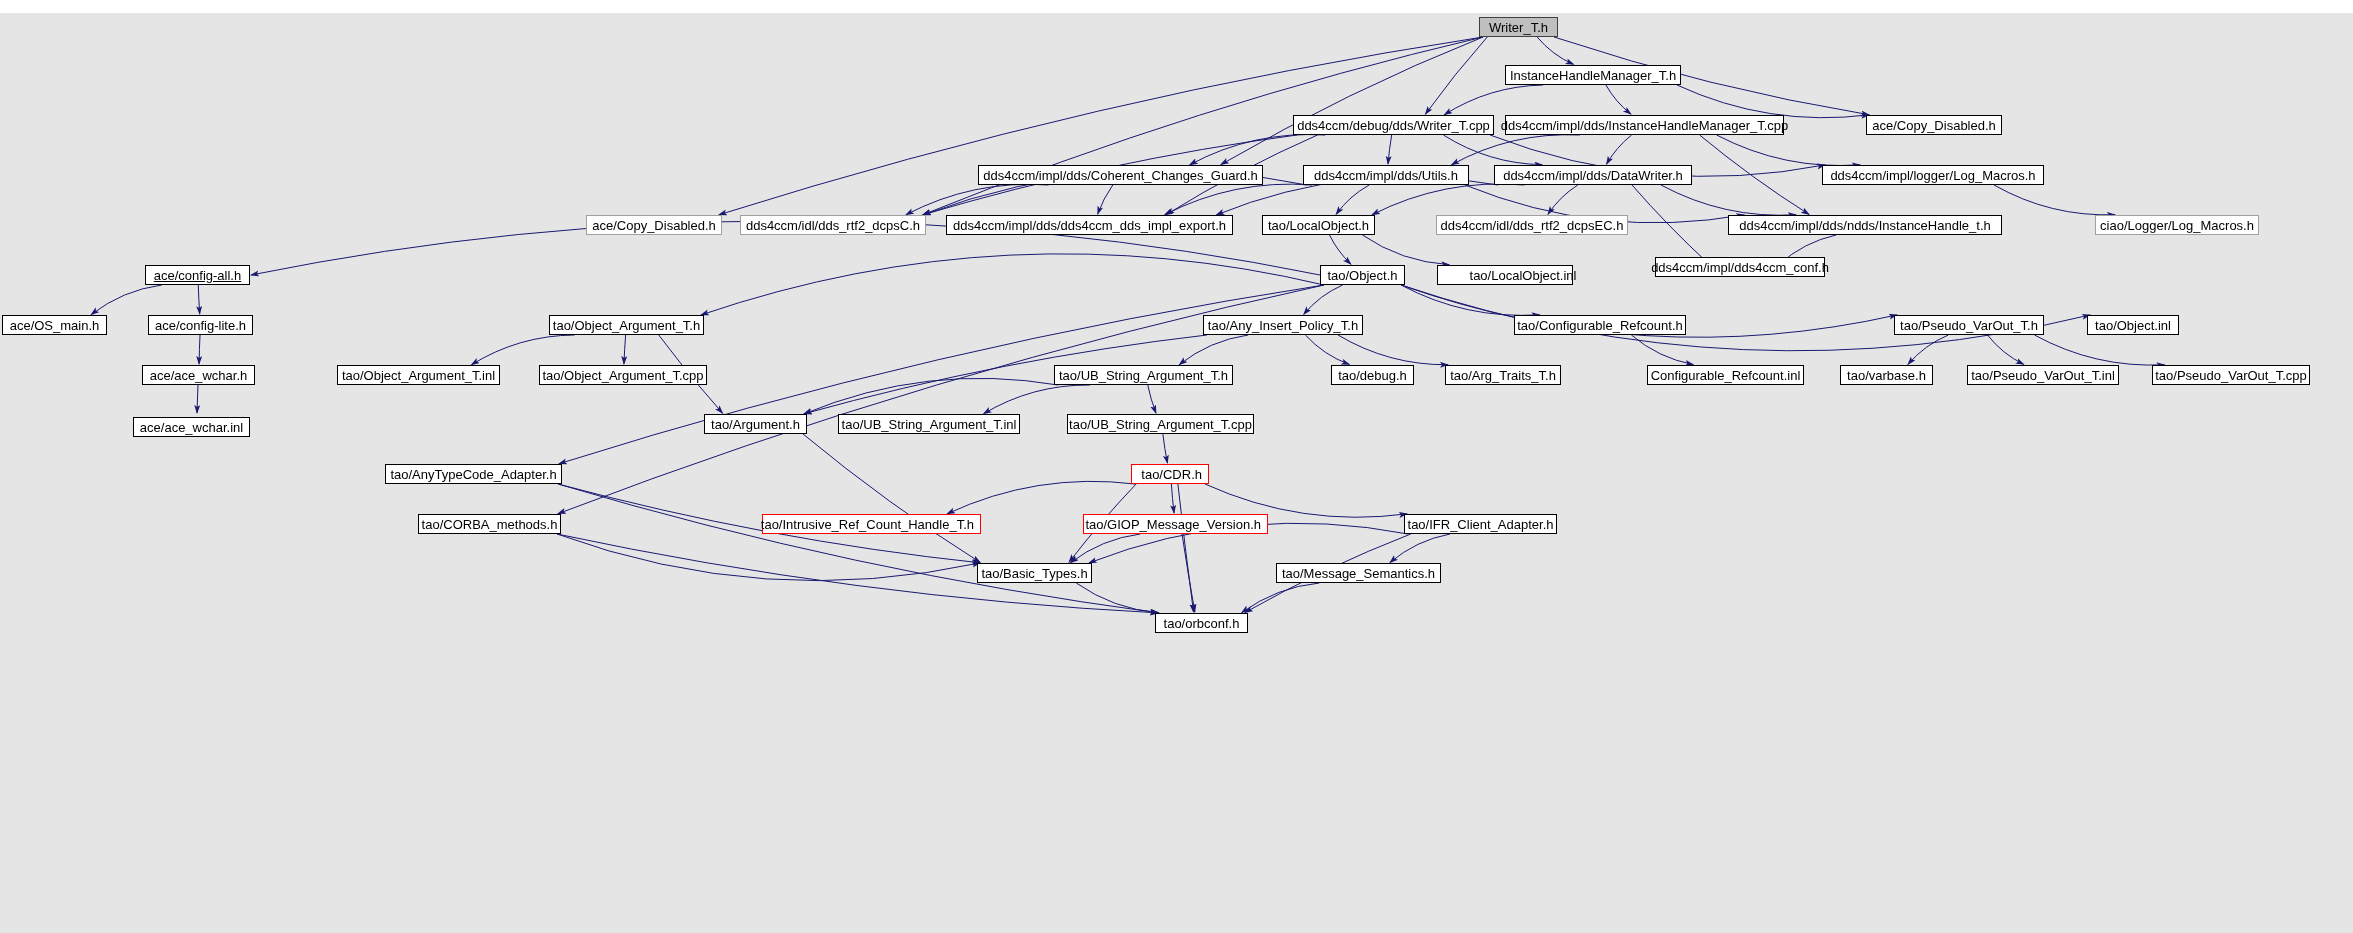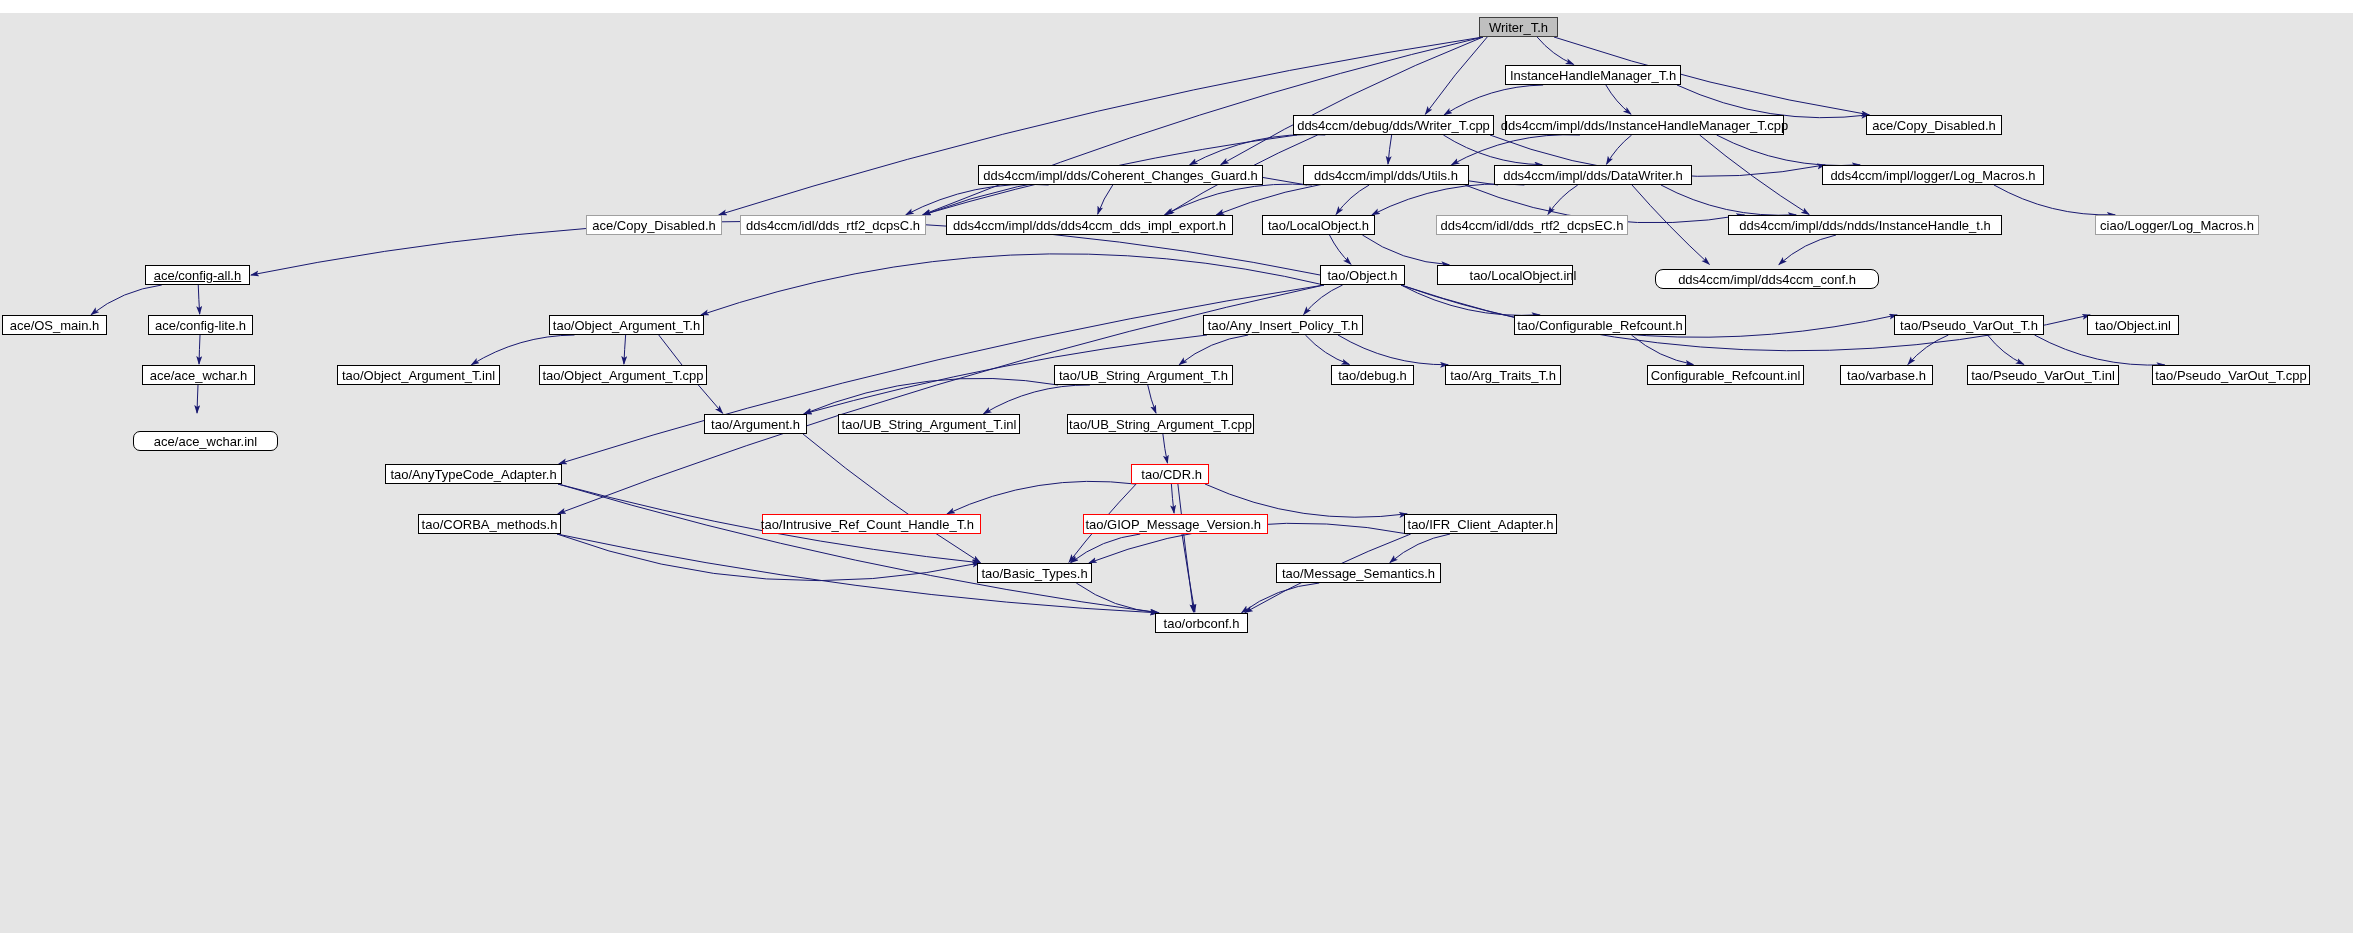--- a/index.html
+++ b/index.html
@@ -156,21 +156,21 @@
       </div>
       <div class="node " style="left: 145px; top: 252px; width: 105px; height: 20px;">
         <span class="lbl" style="font-size: 13px; text-decoration: underline;">ace/config-all.h</span>
       </div>
       <div class="node " style="left: 1320px; top: 252px; width: 85px; height: 20px;">
         <span class="lbl" style="font-size: 13px;">tao/Object.h</span>
       </div>
       <div class="node " style="left: 1437px; top: 252px; width: 136px; height: 20px; padding-left: 36px;">
         <span class="lbl" style="font-size: 13px;">tao/LocalObject.inl</span>
       </div>
-      <div class="node " style="left: 1655px; top: 256px; width: 224px; height: 20px; border-radius: 8px;">
+      <div class="node " style="left: 1655px; top: 244px; width: 170px; height: 20px;">
         <span class="lbl" style="font-size: 13px;">dds4ccm/impl/dds4ccm_conf.h</span>
       </div>
       <div class="node " style="left: 2px; top: 302px; width: 105px; height: 20px;">
         <span class="lbl" style="font-size: 13px;">ace/OS_main.h</span>
       </div>
       <div class="node " style="left: 148px; top: 302px; width: 105px; height: 20px;">
         <span class="lbl" style="font-size: 13px;">ace/config-lite.h</span>
       </div>
       <div class="node " style="left: 549px; top: 302px; width: 155px; height: 20px;">
         <span class="lbl" style="font-size: 13px;">tao/Object_Argument_T.h</span>
@@ -243,20 +243,20 @@
       </div>
       <div class="node " style="left: 1404px; top: 501px; width: 153px; height: 20px;">
         <span class="lbl" style="font-size: 13px;">tao/IFR_Client_Adapter.h</span>
       </div>
       <div class="node " style="left: 977px; top: 550px; width: 115px; height: 20px;">
         <span class="lbl" style="font-size: 13px;">tao/Basic_Types.h</span>
       </div>
       <div class="node " style="left: 1276px; top: 550px; width: 165px; height: 20px;">
         <span class="lbl" style="font-size: 13px;">tao/Message_Semantics.h</span>
       </div>
-      <div class="node " style="left: 133px; top: 418px; width: 145px; height: 20px; border-radius: 7px;">
+      <div class="node " style="left: 133px; top: 404px; width: 117px; height: 20px;">
         <span class="lbl" style="font-size: 13px;">ace/ace_wchar.inl</span>
       </div>
       <div class="node " style="left: 1155px; top: 600px; width: 93px; height: 20px;">
         <span class="lbl" style="font-size: 13px;">tao/orbconf.h</span>
       </div>
     </div>
 </div>
 
 </body></html>

